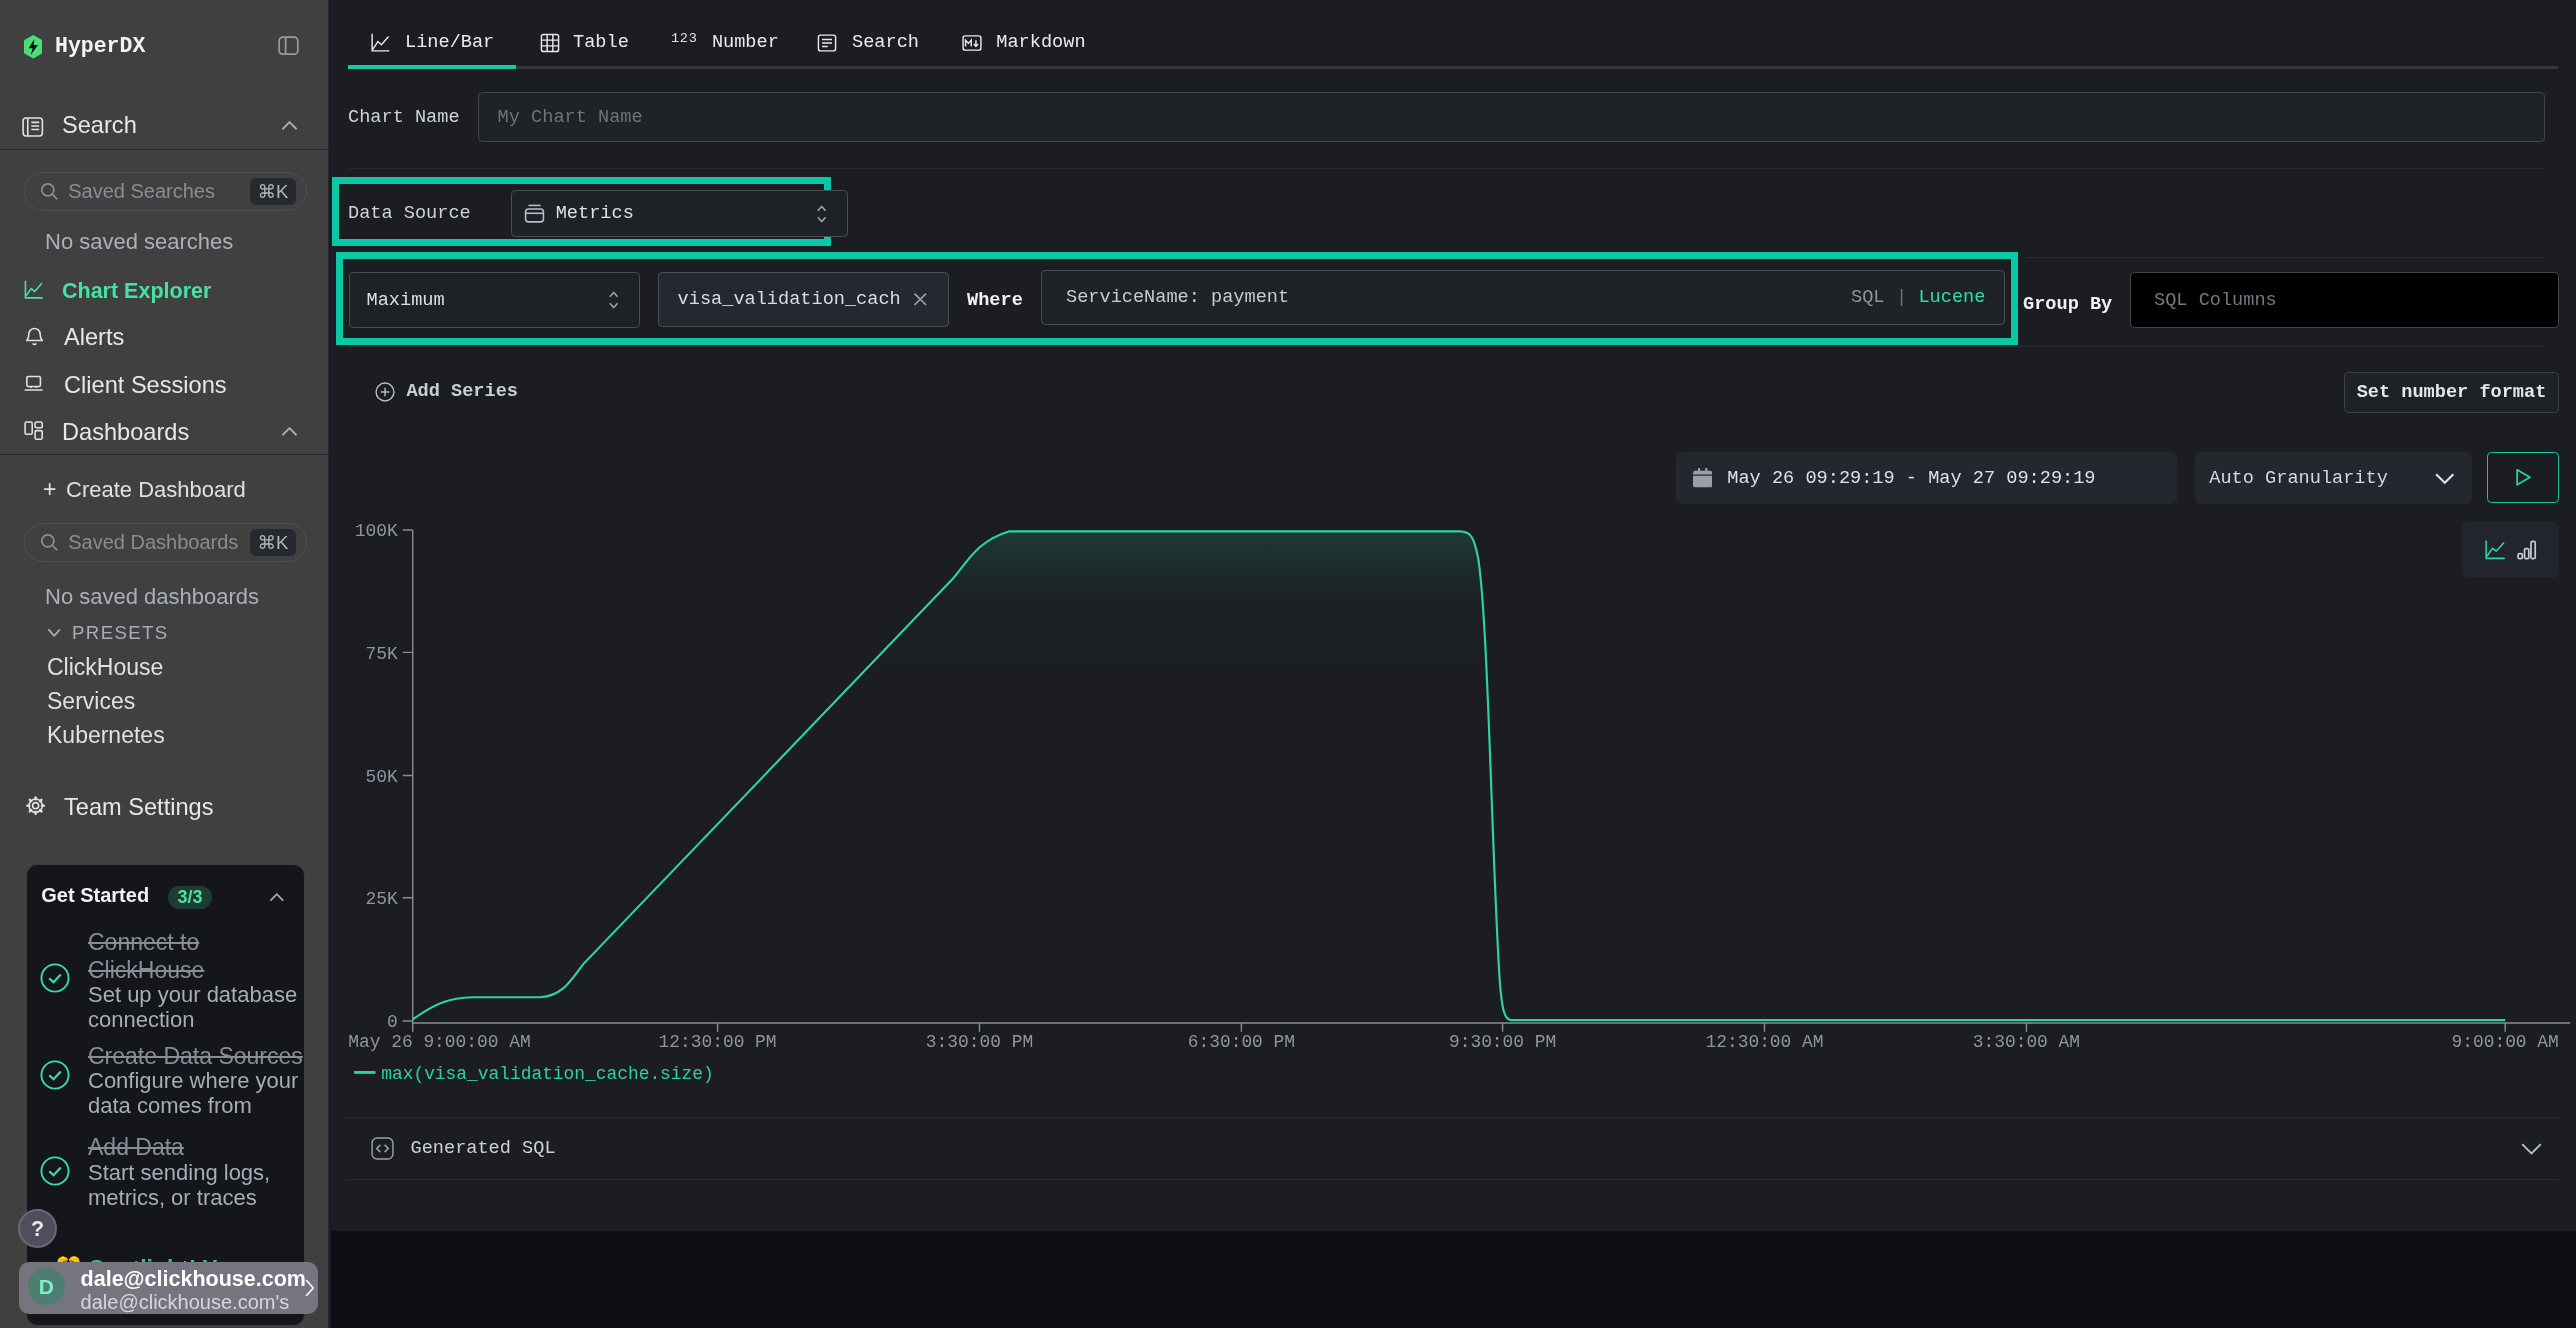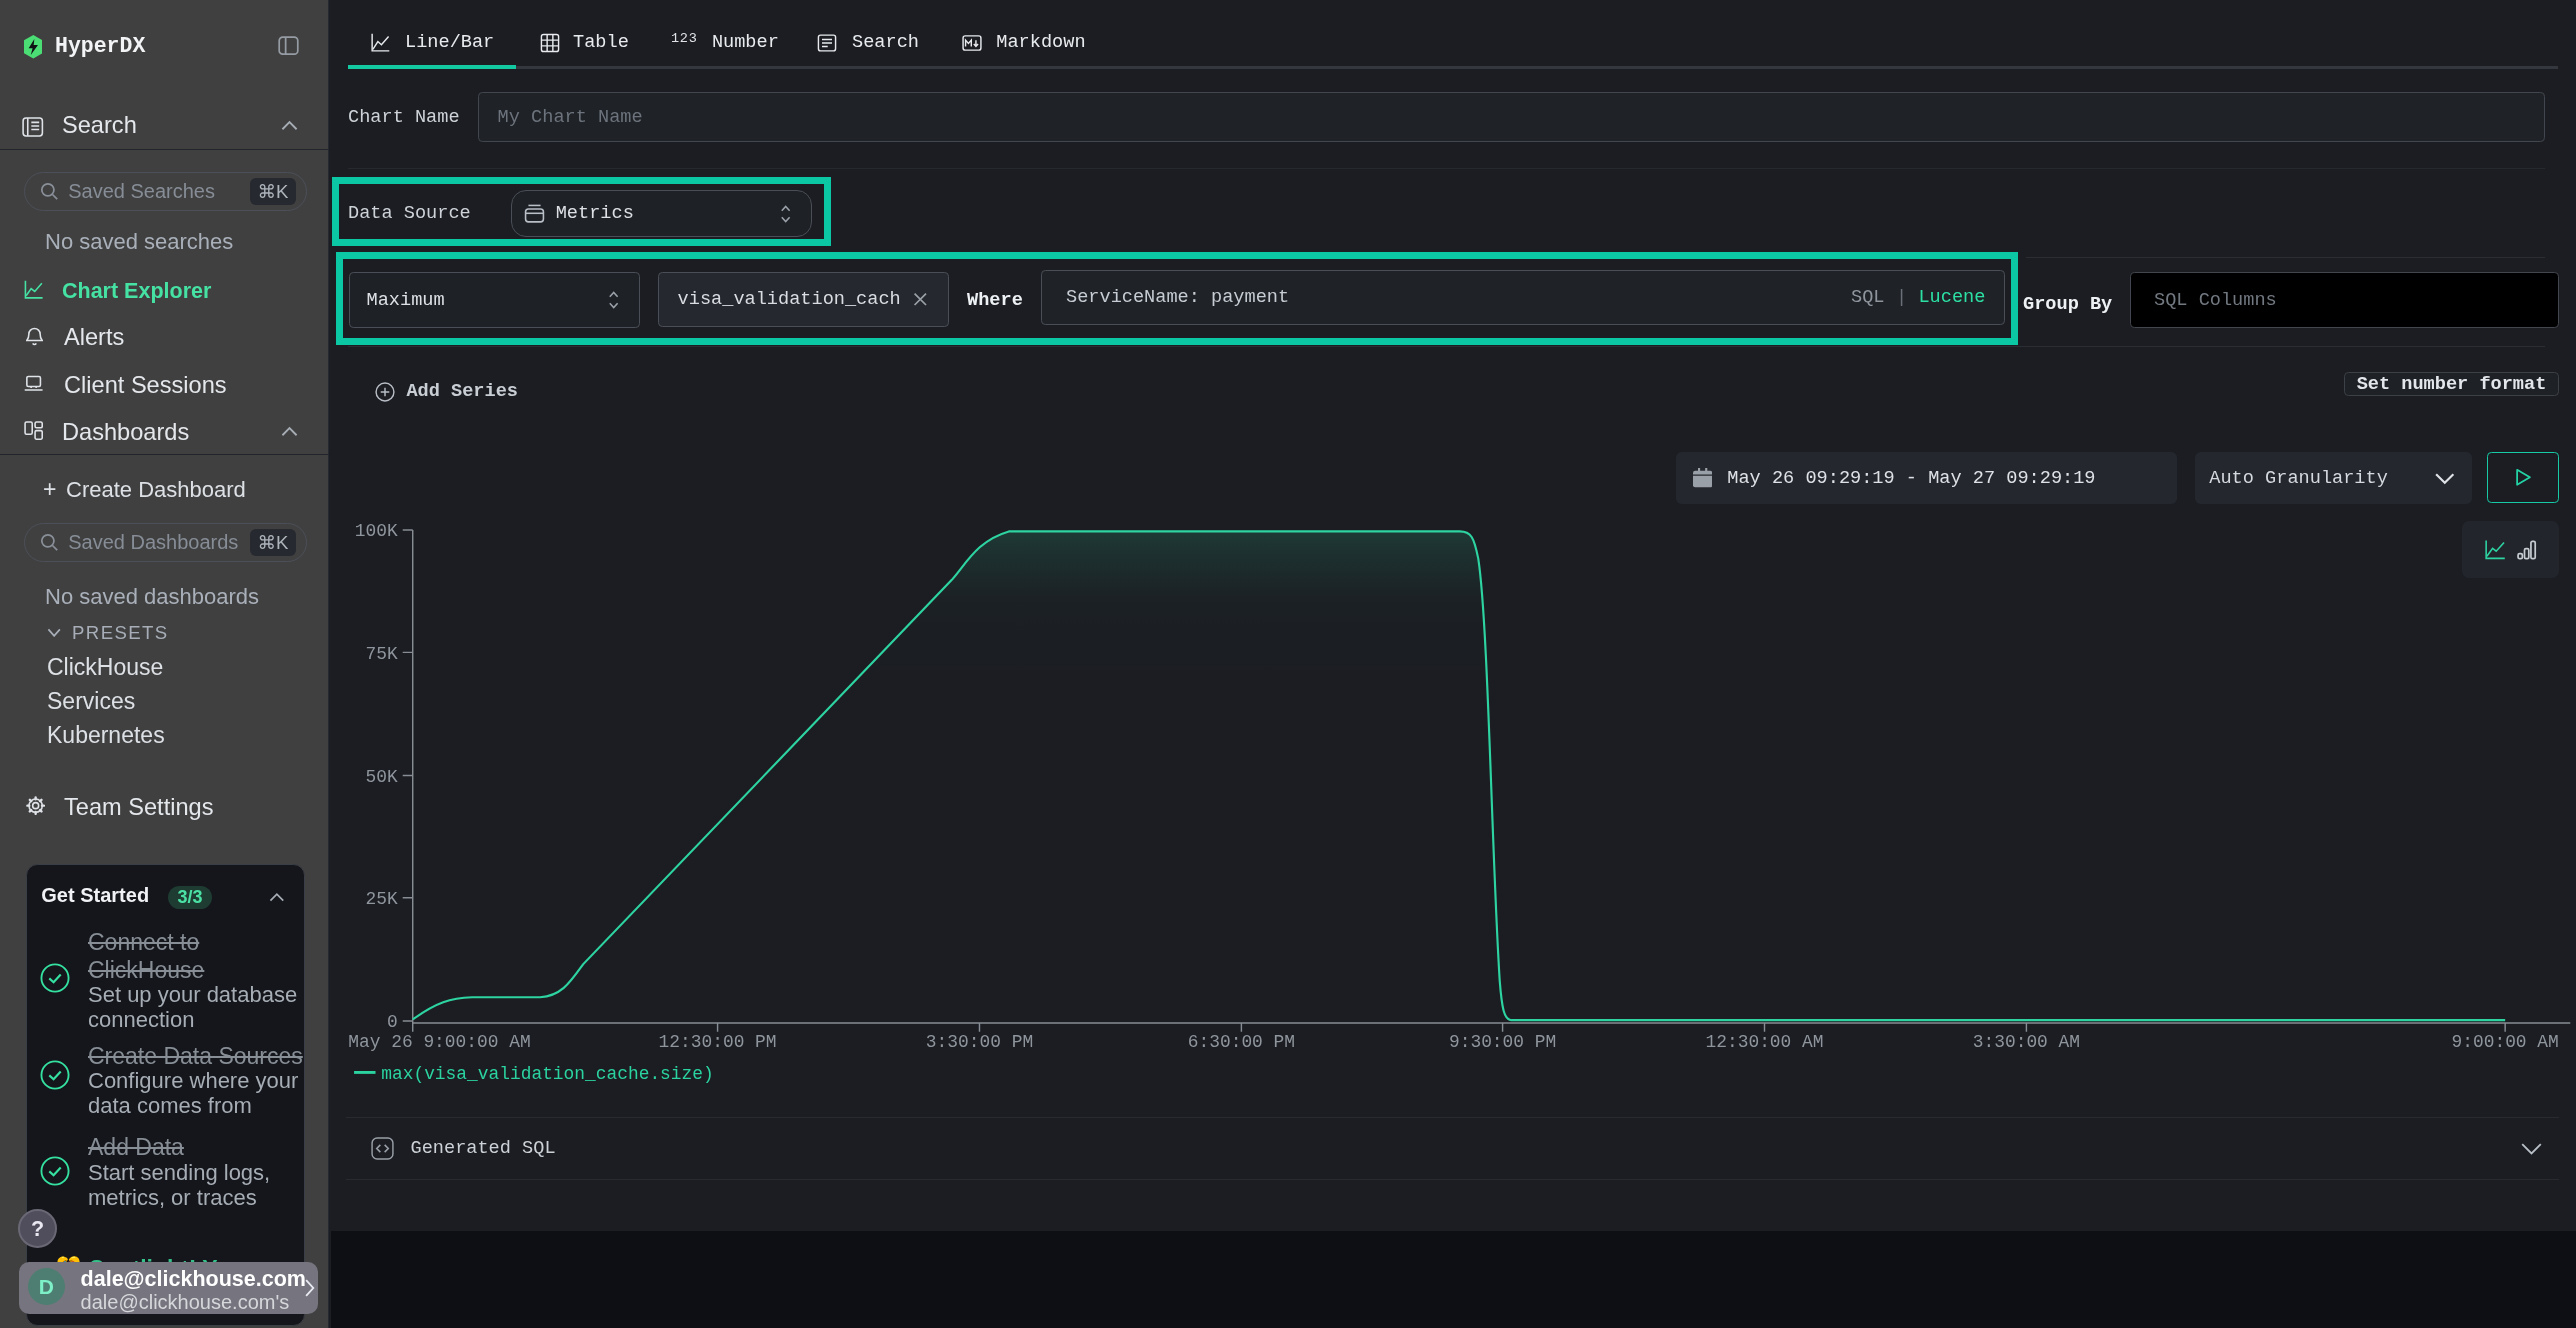--- a/index.html
+++ b/index.html
@@ -68,21 +68,21 @@
     </div>
 
     <div class="abs" style="left:348px; top:107px; font-size:18.6px; color:#ced3d9;">Chart Name</div>
     <div class="ctl" style="left:478px; top:92px; width:2067px; height:50px; background:#1f2227; border-color:#42464e;">
       <span style="margin-left:18.6px; font-size:18.6px; color:#6c737c;">My Chart Name</span>
     </div>
     <div class="hr" style="left:348px; top:168px; width:2197px;"></div>
 
     <div class="glow" style="left:332px; top:177px; width:499px; height:69px;"></div>
     <div class="abs" style="left:348px; top:203px; font-size:18.6px; color:#ced3d9;">Data Source</div>
-    <div class="ctl" style="left:511px; top:190px; width:301px; height:47px;border-radius:15px;">
+    <div class="ctl" style="left:511px; top:190px; width:337px; height:47px;">
       <svg style="margin-left:12px;" width="21" height="19.3" viewBox="0 0 29 27" fill="none" stroke="#b9bfc7" stroke-width="2.2">
         <path d="M6 2 H23"></path>
           <rect x="2" y="7" width="25" height="18" rx="4"></rect>
           <path d="M2 13 H27"></path>
       </svg>
       <span style="margin-left:10.7px; font-size:18.6px; color:#dde1e6;">Metrics</span>
       <svg style="margin-left:auto; margin-right:20px;" width="11.4" height="20" viewBox="0 0 16 28" fill="none" stroke="#9aa1a9" stroke-width="2.2">
         <path d="M2.5 9.5 L8 3.5 L13.5 9.5"></path>
           <path d="M2.5 18.5 L8 24.5 L13.5 18.5"></path>
       </svg>
@@ -116,21 +116,21 @@
       <span style="margin-left:23px; font-size:18.6px; color:#717880;">SQL Columns</span>
     </div>
 
     <div class="abs row" style="left:375px; top:381px; gap:11.4px;">
       <svg width="20" height="20" viewBox="0 0 28 28" fill="none" stroke="#b9bec6" stroke-width="2">
         <circle cx="14" cy="14" r="12.5"></circle>
           <path d="M14 8 V20 M8 14 H20"></path>
       </svg>
       <span style="font-size:18.6px; font-weight:bold; color:#c9ced5;">Add Series</span>
     </div>
-    <div class="ctl" style="left:2344px; top:372px; width:215px; height:24px; background:#1e2126; border-color:#3c4047; justify-content:center;">
+    <div class="ctl" style="left:2344px; top:372px; width:215px; height:41px; background:#1e2126; border-color:#3c4047; justify-content:center;">
       <span style="font-size:18.6px; font-weight:bold; color:#e3e6ea;">Set number format</span>
     </div>
 
     <div class="abs row" style="left:1676px; top:452px; width:501px; height:52px; background:#24272d; border-radius:5.7px;">
       <svg style="margin-left:17px;" width="19.3" height="19.3" viewBox="0 0 27 27" fill="#9aa0a8">
         <path d="M7 0 h3 v4 h7 V0 h3 v4 h4 a3 3 0 0 1 3 3 v2 H0 V7 a3 3 0 0 1 3-3 h4 Z"></path>
         <path d="M0 11 h27 v13 a3 3 0 0 1 -3 3 H3 a3 3 0 0 1 -3-3 Z"></path>
       </svg>
       <span style="margin-left:15px; font-size:18.6px; color:#dee2e7;">May 26 09:29:19 - May 27 09:29:19</span>
     </div>

